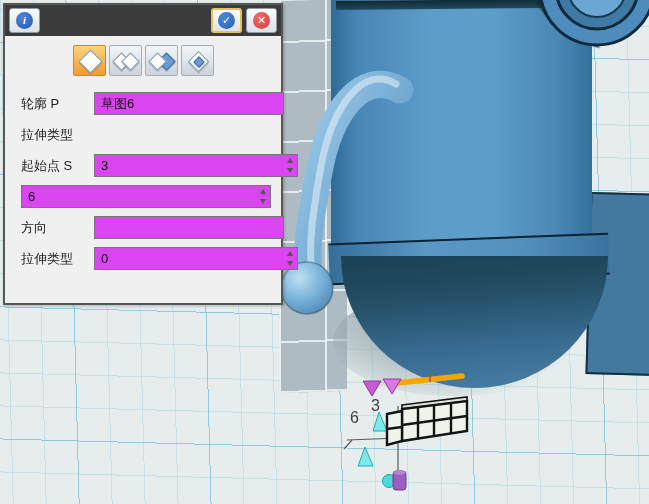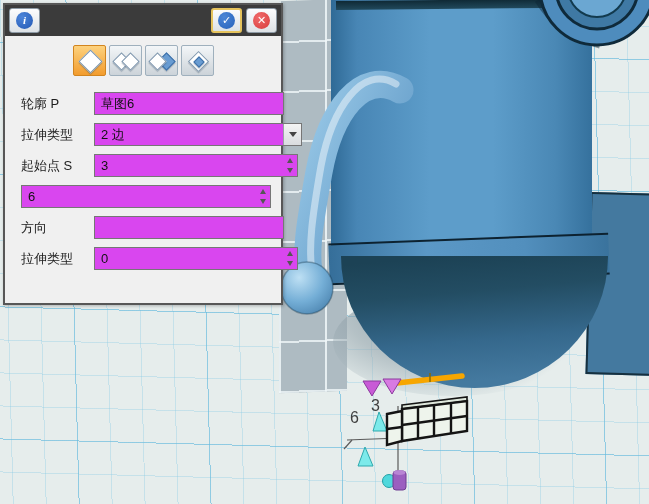--- a/index.html
+++ b/index.html
@@ -199,26 +199,20 @@
 
       <div class="frow">
         <span class="flabel">轮廓 P</span>
         <div class="fbox">
           <input type="text" value="草图6" style="">
         </div>
       </div>
 
       <div class="frow">
         <span class="flabel">拉伸类型</span>
-        <div class="fbox">
-          <input type="text" value="2 边" style="">
-          <div class="drop-btn">
-            <span class="tri-down"></span>
-          </div>
-        </div>
       </div>
 
       <div class="frow">
         <span class="flabel">起始点 S</span>
         <div class="fbox">
           <input type="text" value="3" style="">
           <div class="spin-col">
             <span class="tri-up-s"></span>
             <span class="tri-down-s"></span>
           </div>

